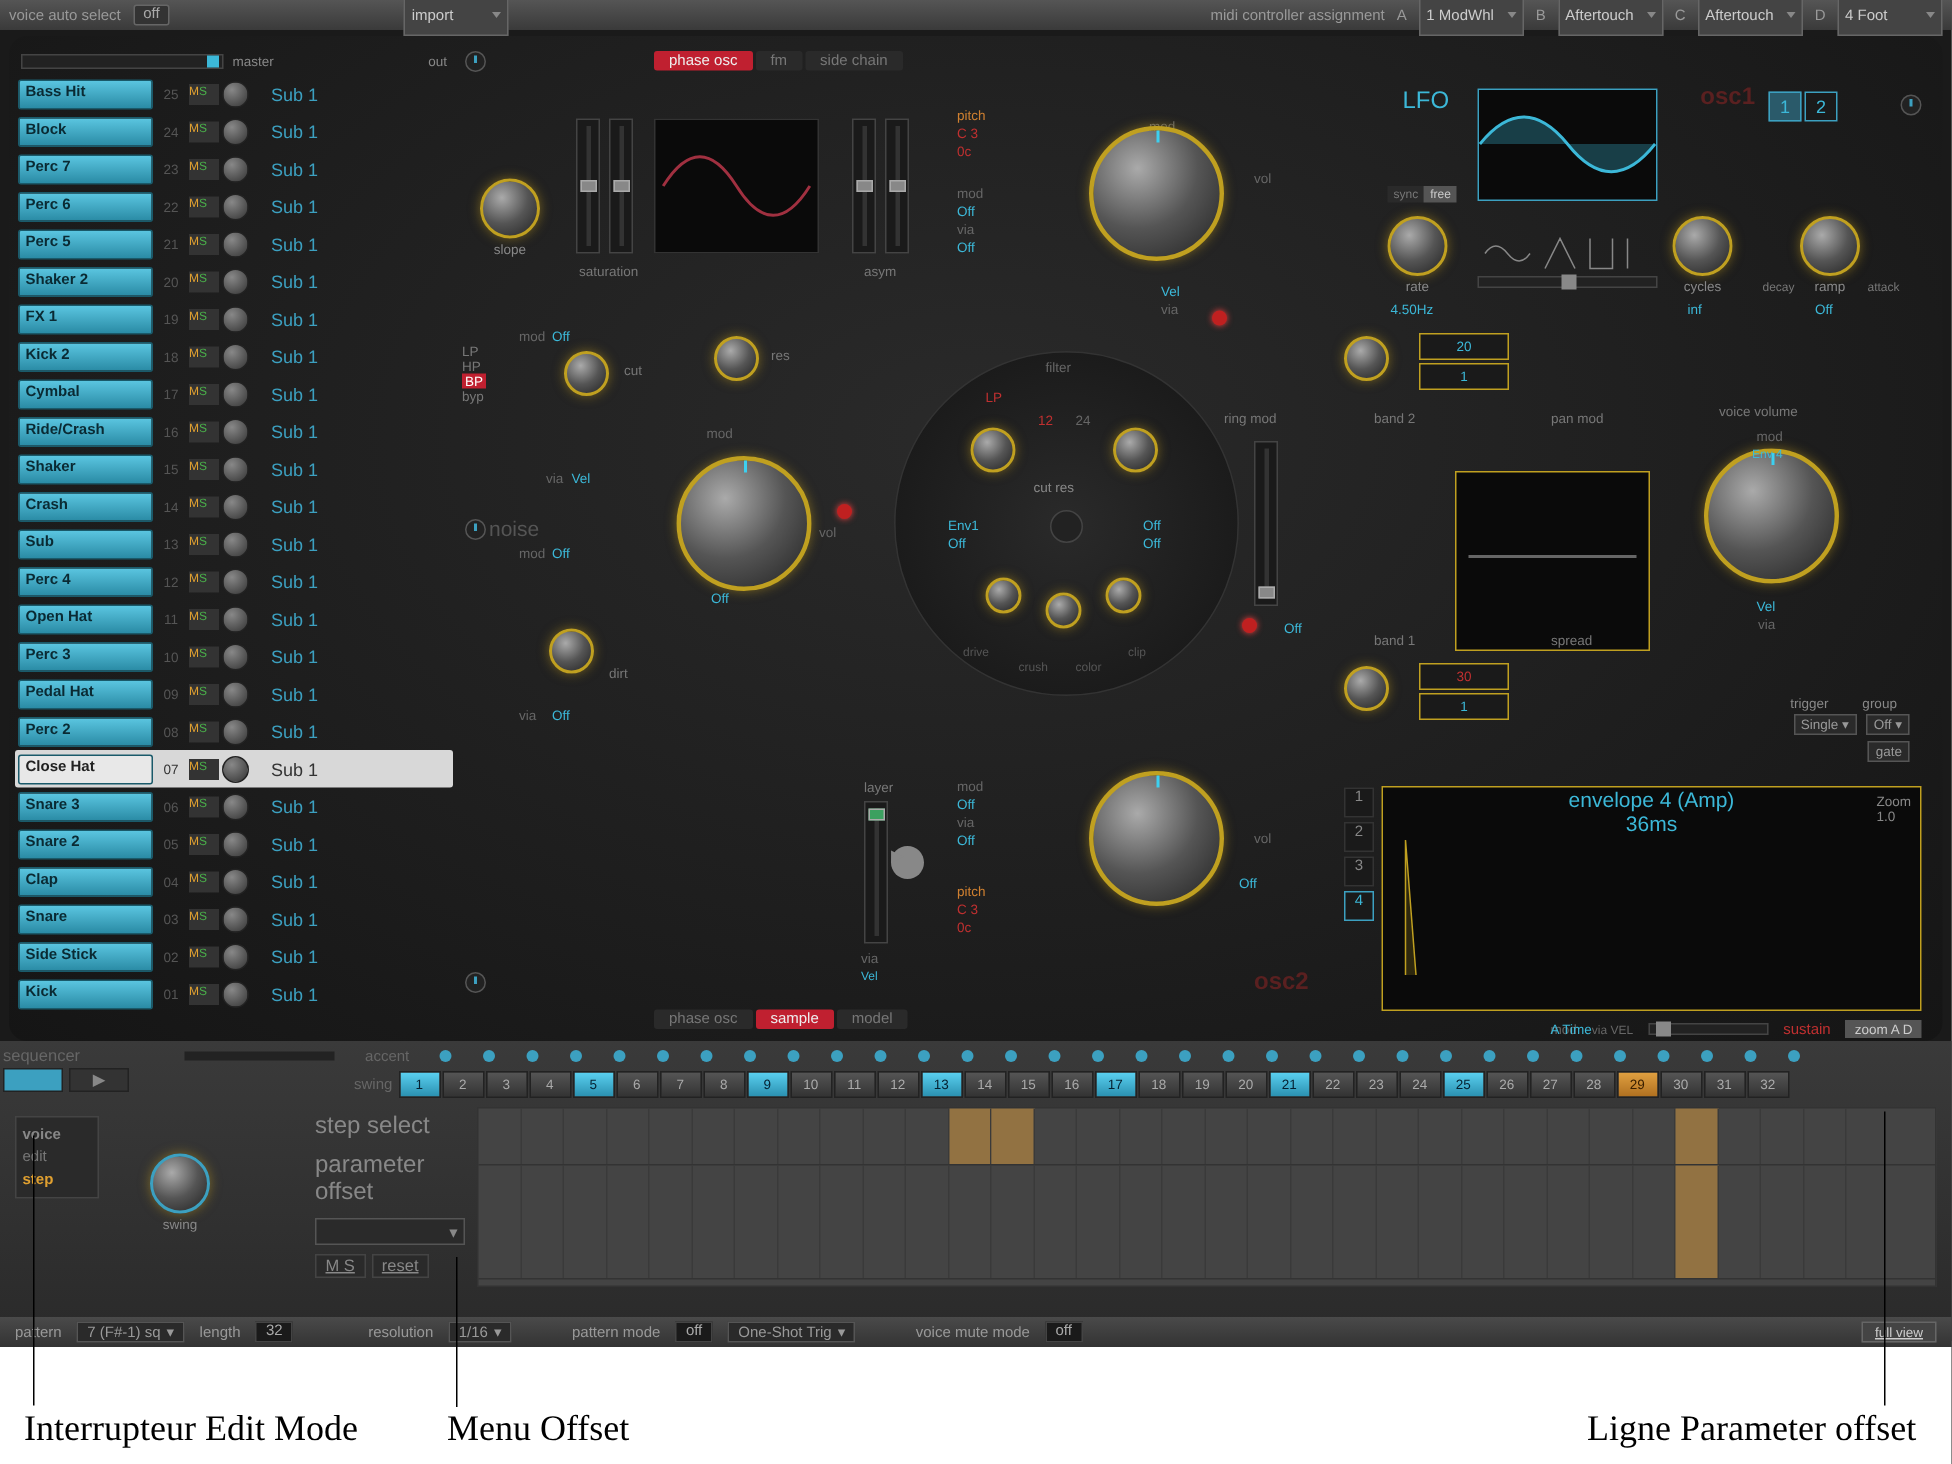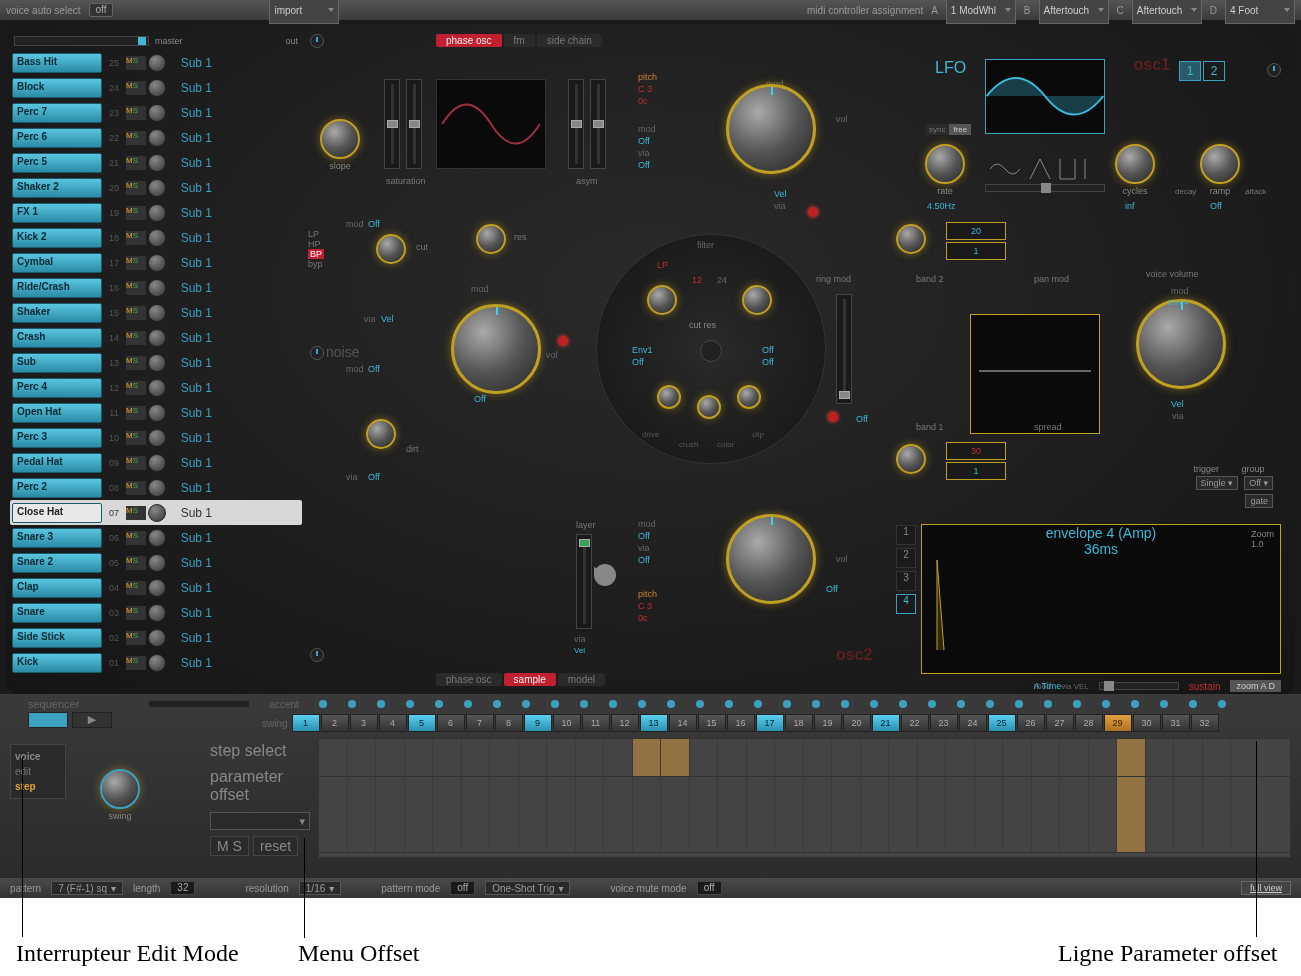--- a/index.html
+++ b/index.html
@@ -82,21 +82,21 @@
 .env { position:absolute; bottom:20px; right:14px; width:360px; height:150px; border:1px solid #c0a020; background:#0a0a0a;}
 .env-num{position:absolute;left:-26px;width:20px;font-size:10px;}
 .env-num .n{height:20px;background:#1a1a1a;border:1px solid #333;color:#888;text-align:center;margin-bottom:3px;}
 .env-num .n.on{border-color:#3ca0c0;color:#3cb8d8;}
 .env-title{color:#3cb8d8;font-size:14px;text-align:center;padding-top:0;}
 
 
 .btabs{position:absolute;bottom:8px;left:130px;display:flex;gap:2px;}
 
 
-.seq { position:absolute; top:694px; left:0; right:0; height:200px; background:linear-gradient(#3a3a3a,#2a2a2a); padding:4px 28px;}
+.seq { position:absolute; top:694px; left:0; right:0; height:200px; background:linear-gradient(#3a3a3a,#2a2a2a); padding:4px 2px;}
 .seq-lbl{color:#666;font-size:11px;}
 .accent-dots{display:flex;gap:1px;margin-left:10px;}
 .dot{width:28px;height:10px;display:flex;align-items:center;justify-content:center;}
 .dot .d{width:8px;height:8px;border-radius:50%;background:#3ca0c0;}
 .swing-row{display:flex;align-items:center;height:22px;margin-top:2px;}
 .step-num{width:28px;height:18px;background:linear-gradient(#555,#333);border:1px solid #222;text-align:center;font-size:9px;color:#aaa;line-height:16px;margin-right:1px;}
 .step-num.on{background:linear-gradient(#5ad0f0,#2a90b0);color:#052030;}
 .step-num.amber{background:linear-gradient(#e0a040,#b07020);color:#3a2000;}
 .steps{display:flex;margin-left:4px;}
 .seq-left{position:absolute;left:10px;top:50px;width:200px;}
@@ -105,21 +105,21 @@
 .tbtn.play{background:#333;}
 .mode-box{width:56px;background:#2a2a2a;border:1px solid #444;padding:4px;}
 .mode-box .m{font-size:10px;color:#777;padding:2px 0;}
 .mode-box .m.voice{color:#888;font-weight:bold;}
 .mode-box .m.step{color:#e0a030;font-weight:bold;}
 .swing-kn{position:absolute;left:90px;top:25px;}
 .seq-center{position:absolute;left:210px;top:44px;width:100px;}
 .sc-lbl{font-size:16px;color:#888;padding:4px 0;}
 .offset-menu{width:100px;height:18px;background:#2a2a2a;border:1px solid #555;margin-top:4px;}
 .ms-reset{display:flex;gap:4px;margin-top:6px;}
-.ms-reset .b{padding:1px 6px;background:#2a2a2a;border:1px solid #444;font-size:14px;color:#888;}
+.ms-reset .b{padding:1px 6px;background:#2a2a2a;border:1px solid #444;font-size:11px;color:#888;text-decoration:underline;}
 .seq-grid{position:absolute;left:318px;right:10px;top:44px;height:120px;border:1px solid #333;background:#444;}
 .grid-row{height:38px;border-bottom:1px solid #333;display:flex;}
 .grid-cell{width:28.5px;border-right:1px solid #3a3a3a;}
 .grid-cell.hl{background:rgba(224,160,64,.5);}
 
 
 .patbar{position:absolute;top:878px;left:0;right:0;height:20px;background:linear-gradient(#4a4a4a,#333);display:flex;align-items:center;padding:0 10px;font-size:10px;color:#999;gap:10px;}
 .patbar .dd{background:#2a2a2a;border:1px solid #555;padding:0 6px;height:14px;display:inline-flex;align-items:center;gap:4px;}
 .patbar .val{background:#1a1a1a;border:1px solid #444;padding:0 6px;height:14px;color:#aaa;}
 

